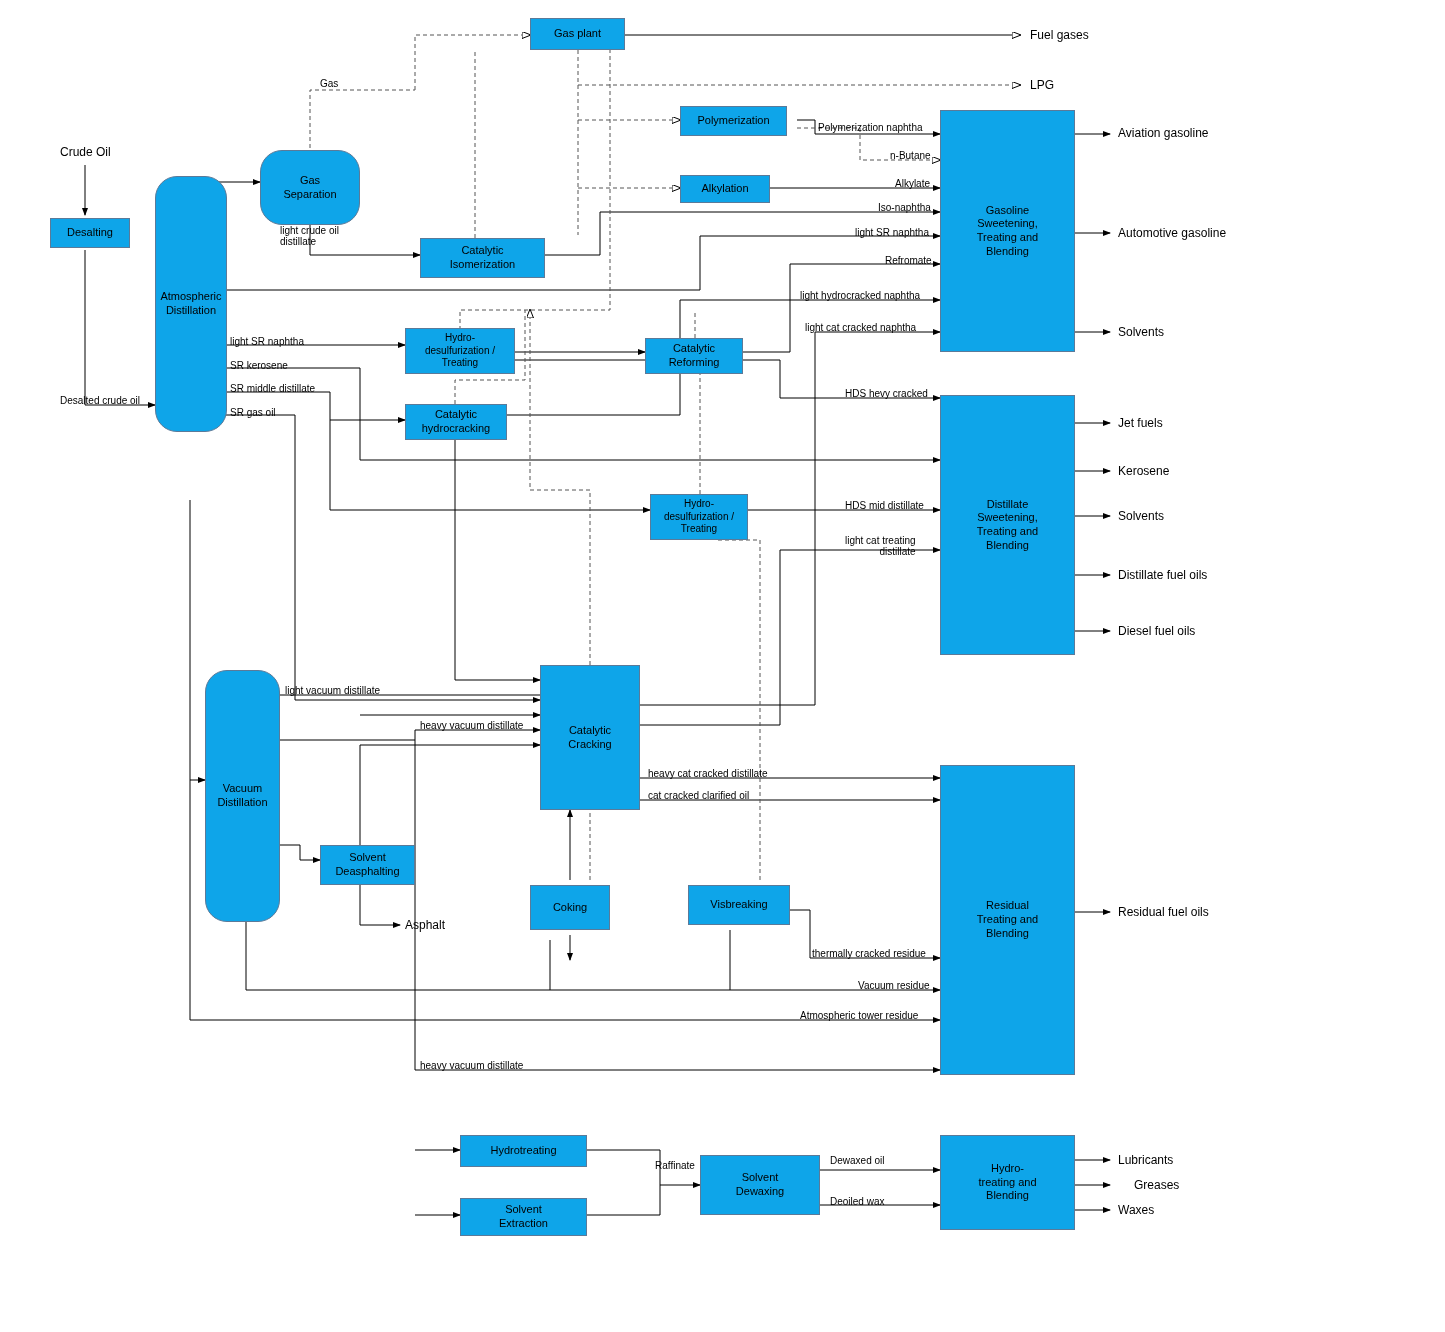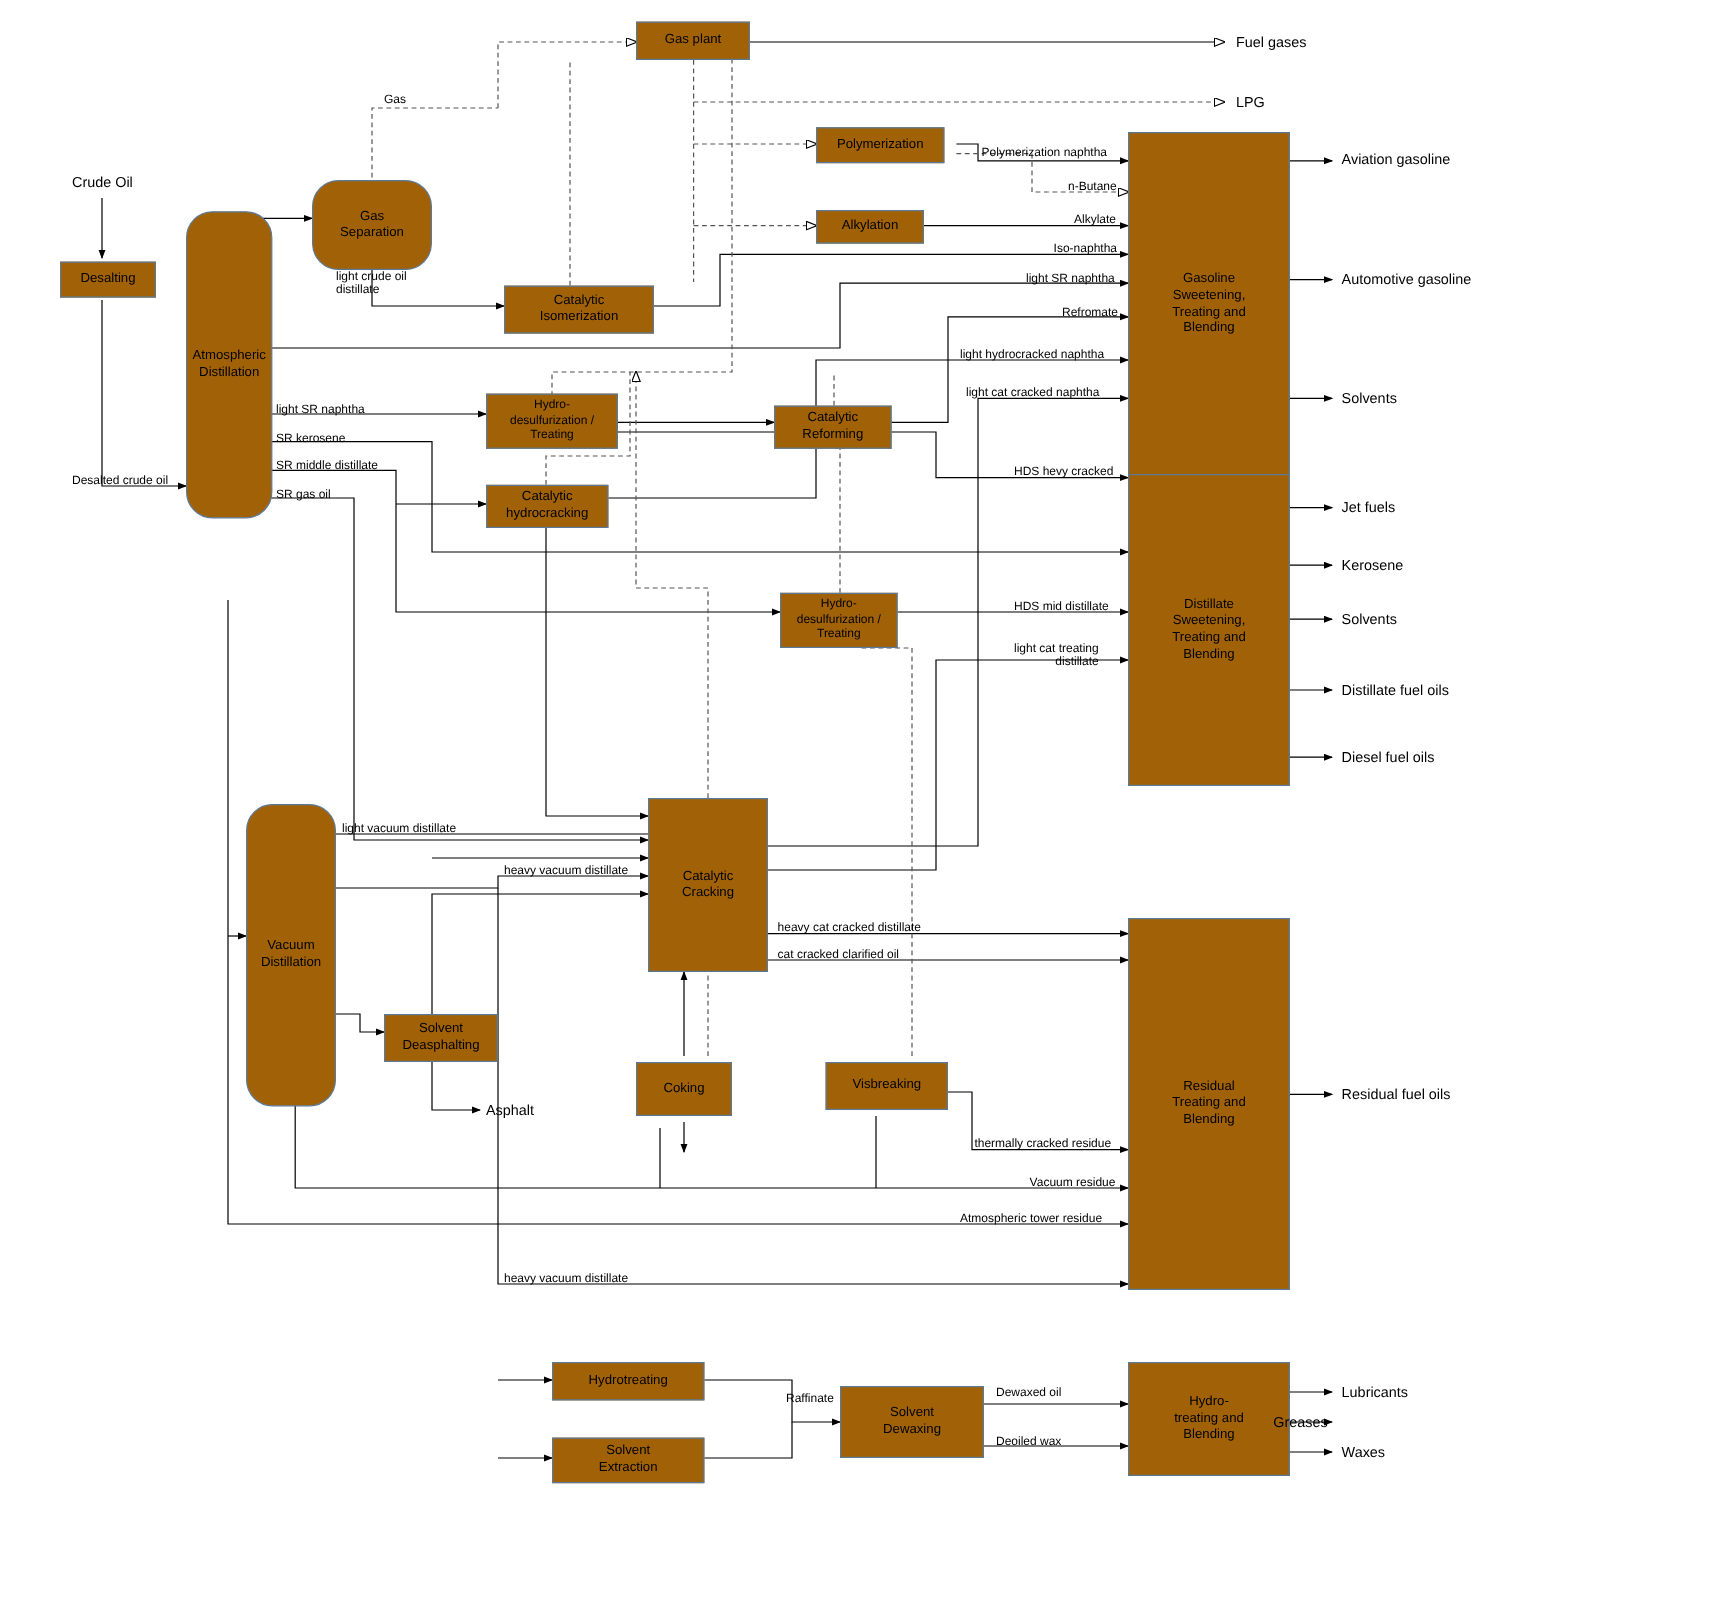--- a/index.html
+++ b/index.html
@@ -1,17 +1,17 @@
 <!DOCTYPE html>
 <html><head>
 <meta charset="utf-8">
 <style>
   html,body{margin:0;padding:0;background:#fff;font-family:Verdana,Geneva,sans-serif;font-size:11px;color:#000}
   #stage{position:relative;width:1445px;height:1332px;background:#fff}
-  .node{position:absolute;background:#a16207;border:1px solid #5b7a99;display:flex;align-items:center;justify-content:center;text-align:center;padding:4px;box-sizing:border-box;line-height:1.25}
+  .node{position:absolute;background:#0ea5e9;border:1px solid #5b7a99;display:flex;align-items:center;justify-content:center;text-align:center;padding:4px;box-sizing:border-box;line-height:1.25}
   .rounded{border-radius:22px}
   .label{position:absolute;font-size:10px;color:#000;white-space:nowrap}
   .out{position:absolute;font-size:12px;color:#000;white-space:nowrap}
   svg{position:absolute;left:0;top:0;overflow:visible}
   .solid{stroke:#000;stroke-width:1;fill:none}
   .dash{stroke:#555;stroke-width:1;fill:none;stroke-dasharray:4 3}
   .ah{fill:#000}
   .ahOpen{fill:#fff;stroke:#000;stroke-width:1}
 </style>
 </head>
@@ -163,21 +163,21 @@
 <div class="node" style="left:405px;top:328px;width:110px;height:46px;white-space:pre-line;font-size:10px">Hydro-
 desulfurization /
 Treating</div>
 <div class="node" style="left:645px;top:338px;width:98px;height:36px;white-space:pre-line">Catalytic
 Reforming</div>
 <div class="node" style="left:405px;top:404px;width:102px;height:36px;white-space:pre-line">Catalytic
 hydrocracking</div>
 <div class="node" style="left:650px;top:494px;width:98px;height:46px;white-space:pre-line;font-size:10px">Hydro-
 desulfurization /
 Treating</div>
-<div class="node" style="left:940px;top:110px;width:135px;height:287px;white-space:pre-line">Gasoline
+<div class="node" style="left:940px;top:110px;width:135px;height:242px;white-space:pre-line">Gasoline
 Sweetening,
 Treating and
 Blending</div>
 <div class="node" style="left:940px;top:395px;width:135px;height:260px;white-space:pre-line">Distillate
 Sweetening,
 Treating and
 Blending</div>
 <div class="node rounded" style="left:205px;top:670px;width:75px;height:252px;white-space:pre-line">Vacuum
 Distillation</div>
 <div class="node" style="left:540px;top:665px;width:100px;height:145px;white-space:pre-line">Catalytic
@@ -236,16 +236,16 @@
 <div class="out" style="left:1118px;top:126px">Aviation gasoline</div>
 <div class="out" style="left:1118px;top:226px">Automotive gasoline</div>
 <div class="out" style="left:1118px;top:325px">Solvents</div>
 <div class="out" style="left:1118px;top:416px">Jet fuels</div>
 <div class="out" style="left:1118px;top:464px">Kerosene</div>
 <div class="out" style="left:1118px;top:509px">Solvents</div>
 <div class="out" style="left:1118px;top:568px">Distillate fuel oils</div>
 <div class="out" style="left:1118px;top:624px">Diesel fuel oils</div>
 <div class="out" style="left:1118px;top:905px">Residual fuel oils</div>
 <div class="out" style="left:1118px;top:1153px">Lubricants</div>
-<div class="out" style="left:1061px;top:1178px">Greases</div>
+<div class="out" style="left:1134px;top:1178px">Greases</div>
 <div class="out" style="left:1118px;top:1203px">Waxes</div>
 
 </div>
 
 </body></html>

